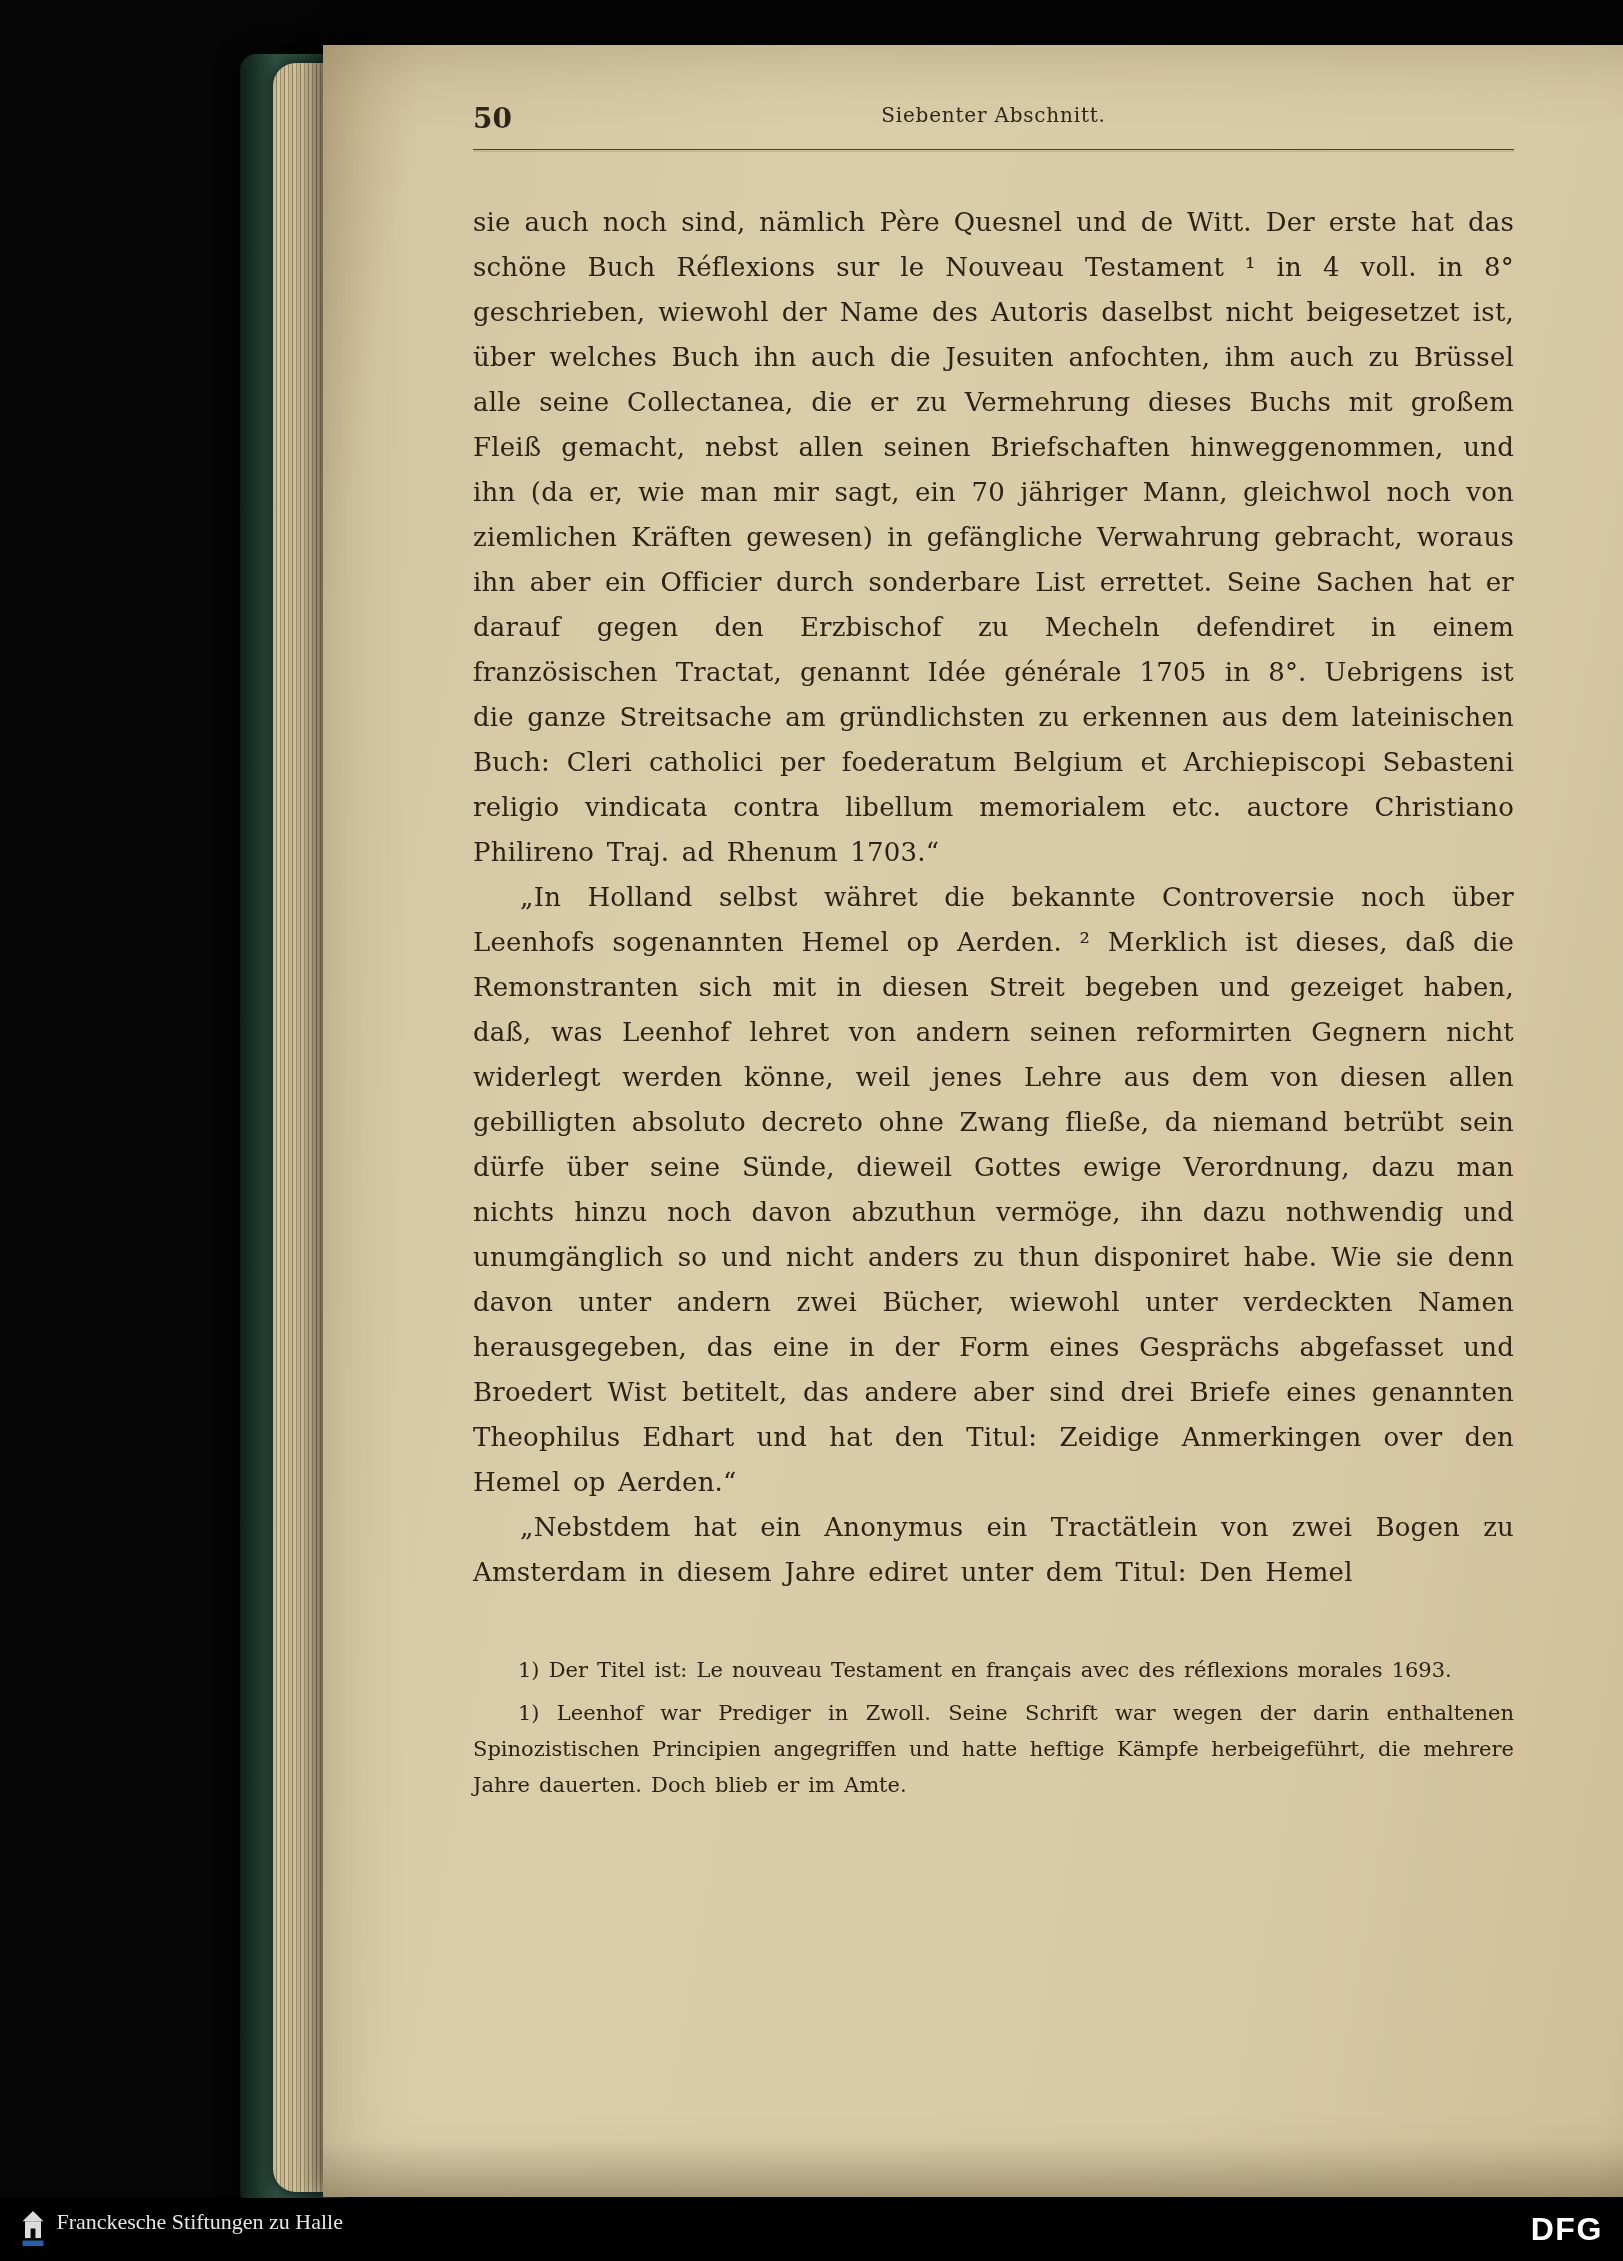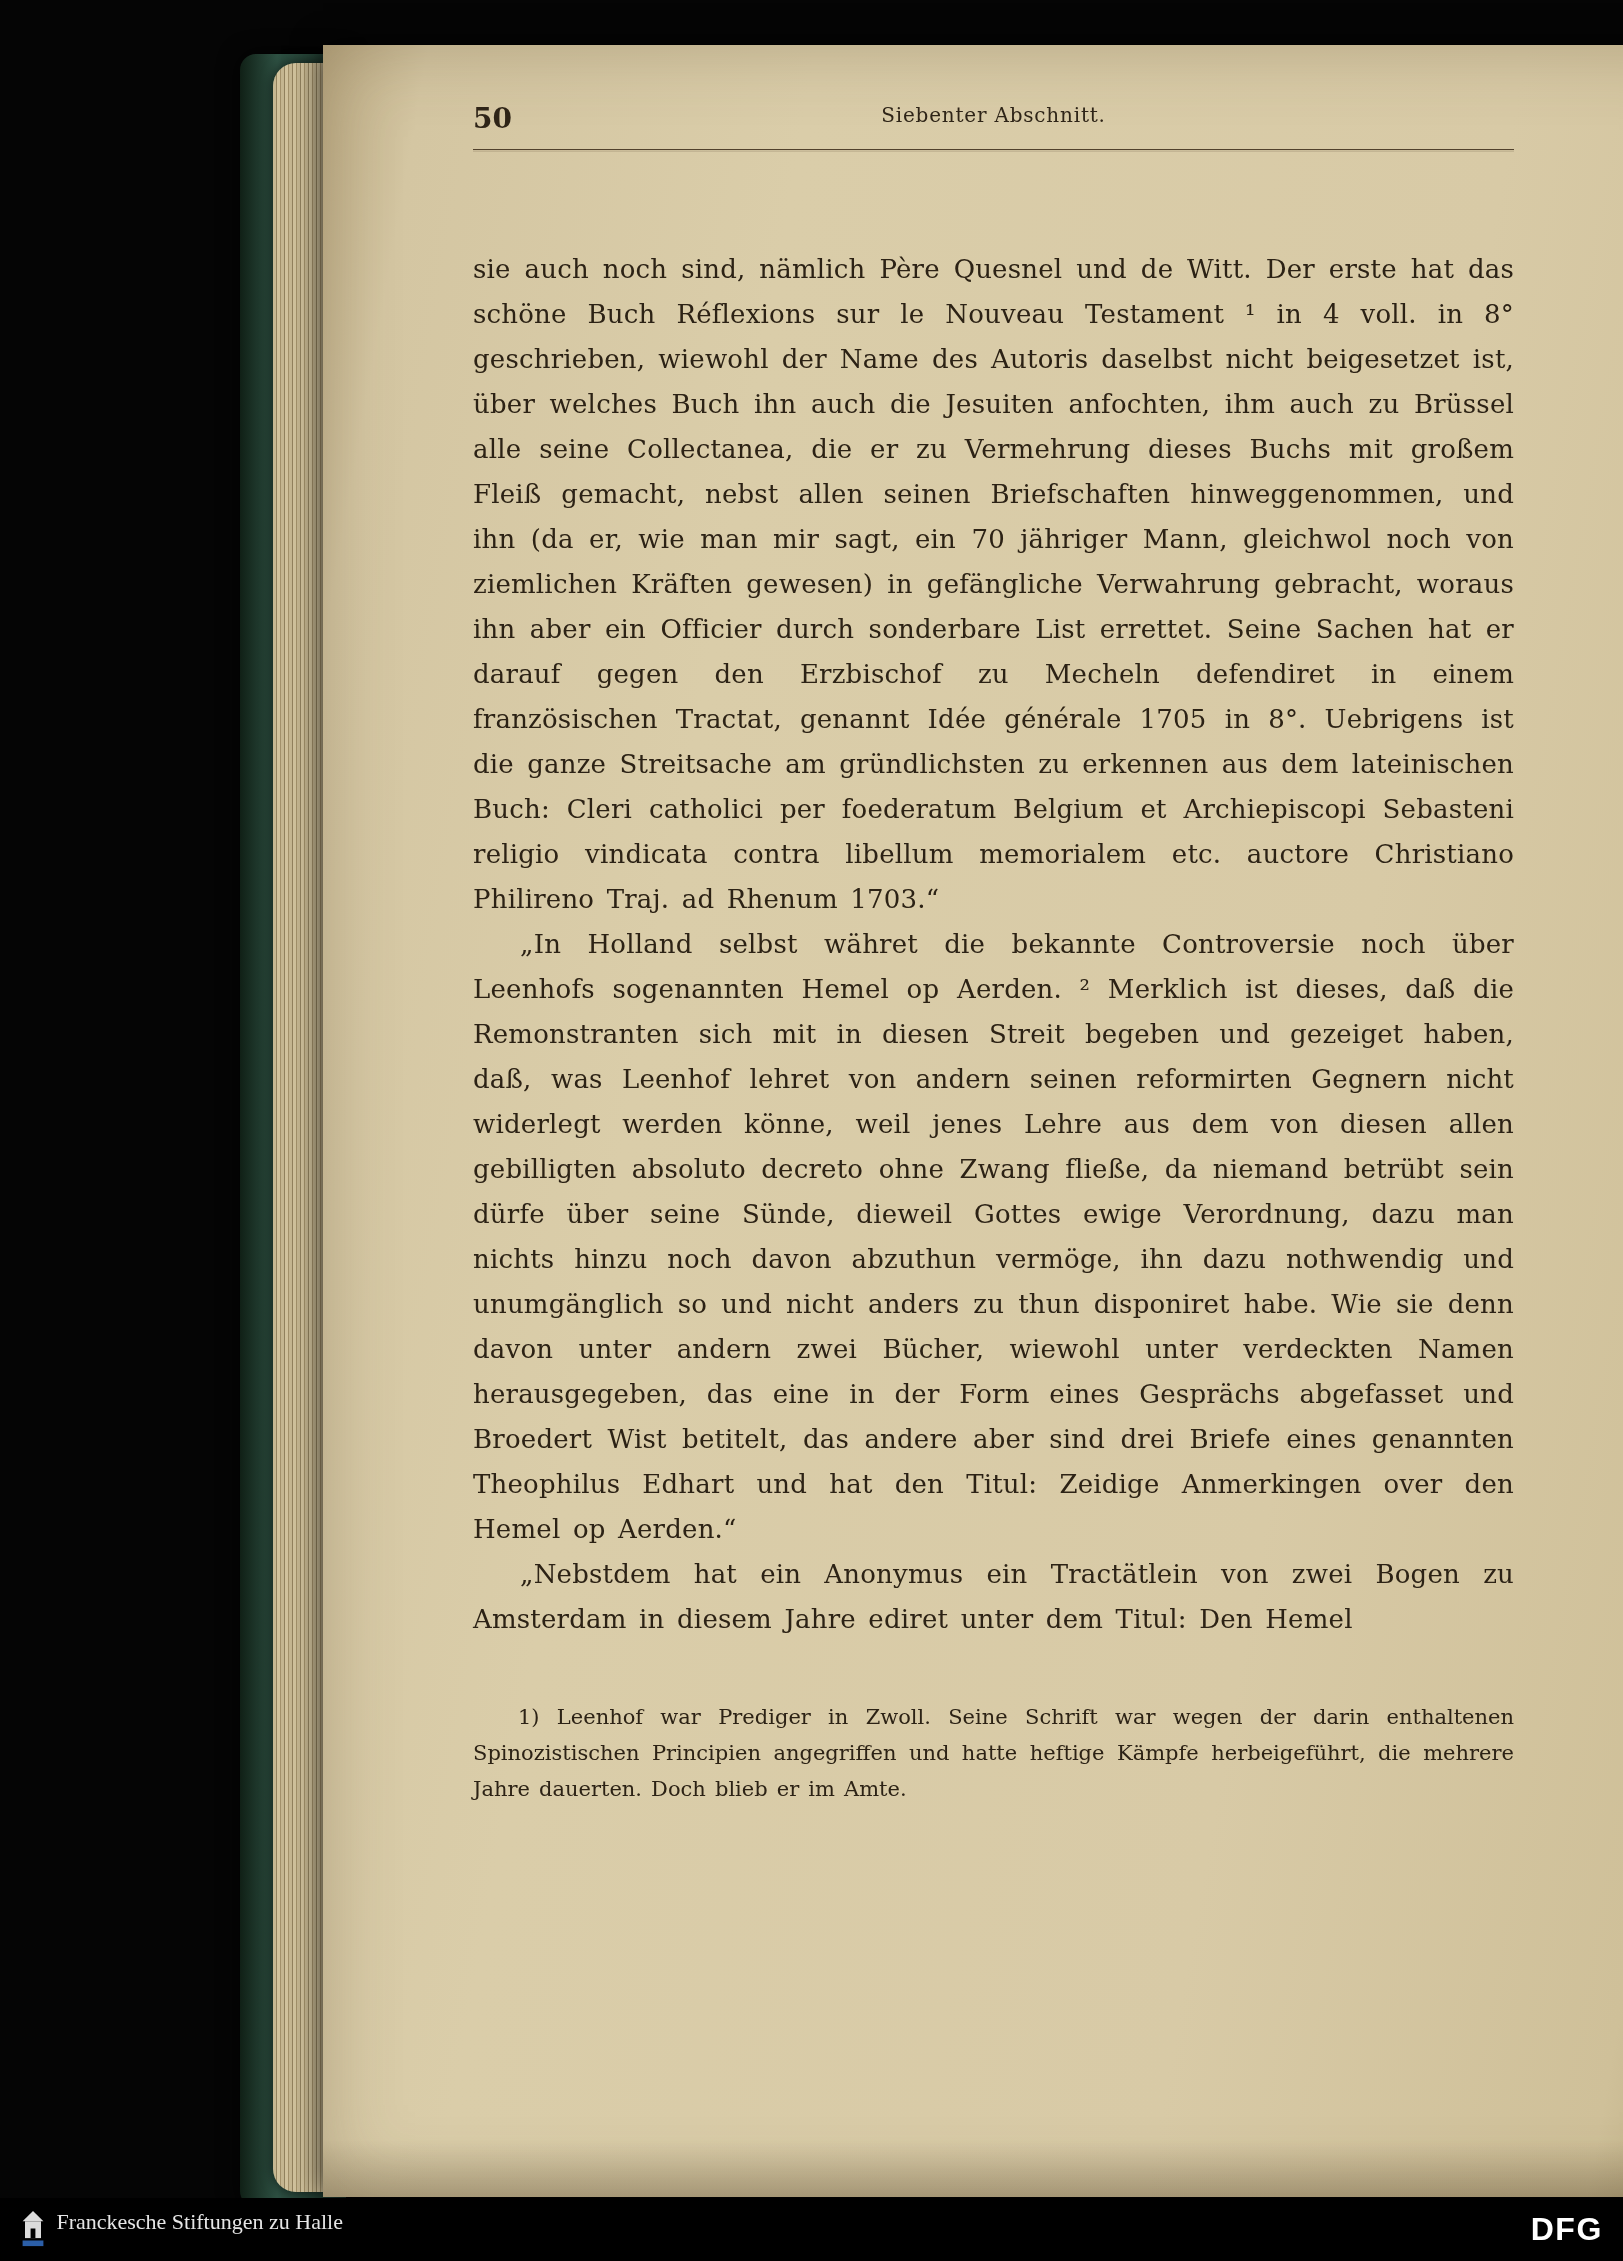--- a/index.html
+++ b/index.html
@@ -54,21 +54,21 @@
   .section-header {
     position:absolute; left:0; right:0; top:1px; text-align:center;
     font-size:20px; color:#2e2417; letter-spacing:0.8px;
   }
   .head-rule {
     margin-top:9.7px; height:1.6px; background:#51412c;
     box-shadow:0 1.6px 0 rgba(81,65,44,.25);
   }
 
   .body-text {
-    margin-top:97px;
+    margin-top:50px;
     font-size:26px; line-height:45px;
     text-align:justify;
     word-spacing:4px; letter-spacing:0.2px;
   }
   .para { text-align:justify; }
   .para.indented { text-indent:47px; }
 
   .footnotes {
     margin-top:57px;
     font-size:21px; line-height:36px;
@@ -111,20 +111,21 @@
     </div>
     <div class="head-rule"></div>
 
     <div class="body-text">
       <p class="para">sie auch noch sind, nämlich Père Quesnel und de Witt. Der erste hat das schöne Buch Réflexions sur le Nouveau Testament ¹ in 4 voll. in 8° geschrieben, wiewohl der Name des Autoris daselbst nicht beigesetzet ist, über welches Buch ihn auch die Jesuiten anfochten, ihm auch zu Brüssel alle seine Collectanea, die er zu Vermehrung dieses Buchs mit großem Fleiß gemacht, nebst allen seinen Briefschaften hinweggenommen, und ihn (da er, wie man mir sagt, ein 70 jähriger Mann, gleichwol noch von ziemlichen Kräften gewesen) in gefängliche Verwahrung gebracht, woraus ihn aber ein Officier durch sonderbare List errettet. Seine Sachen hat er darauf gegen den Erzbischof zu Mecheln defendiret in einem französischen Tractat, genannt Idée générale 1705 in 8°. Uebrigens ist die ganze Streitsache am gründlichsten zu erkennen aus dem lateinischen Buch: Cleri catholici per foederatum Belgium et Archiepiscopi Sebasteni religio vindicata contra libellum memorialem etc. auctore Christiano Philireno Traj. ad Rhenum 1703.“</p>
       <p class="para indented">„In Holland selbst währet die bekannte Controversie noch über Leenhofs sogenannten Hemel op Aerden. ² Merklich ist dieses, daß die Remonstranten sich mit in diesen Streit begeben und gezeiget haben, daß, was Leenhof lehret von andern seinen reformirten Gegnern nicht widerlegt werden könne, weil jenes Lehre aus dem von diesen allen gebilligten absoluto decreto ohne Zwang fließe, da niemand betrübt sein dürfe über seine Sünde, dieweil Gottes ewige Verordnung, dazu man nichts hinzu noch davon abzuthun vermöge, ihn dazu nothwendig und unumgänglich so und nicht anders zu thun disponiret habe. Wie sie denn davon unter andern zwei Bücher, wiewohl unter verdeckten Namen herausgegeben, das eine in der Form eines Gesprächs abgefasset und Broedert Wist betitelt, das andere aber sind drei Briefe eines genannten Theophilus Edhart und hat den Titul: Zeidige Anmerkingen over den Hemel op Aerden.“</p>
       <p class="para indented">„Nebstdem hat ein Anonymus ein Tractätlein von zwei Bogen zu Amsterdam in diesem Jahre ediret unter dem Titul: Den Hemel</p>
     </div>
 
     <div class="footnotes">
+      <p class="footnote">1) Der Titel ist: Le nouveau Testament en français avec des réflexions morales 1693.</p>
       <p class="footnote">1) Leenhof war Prediger in Zwoll. Seine Schrift war wegen der darin enthaltenen Spinozistischen Principien angegriffen und hatte heftige Kämpfe herbeigeführt, die mehrere Jahre dauerten. Doch blieb er im Amte.</p>
     </div>
 
   </div>
 </div>
 
 <div class="footer-bar">
   <div class="footer-left">
     <span>
       <svg width="24" height="39" viewBox="0 0 30 48">

